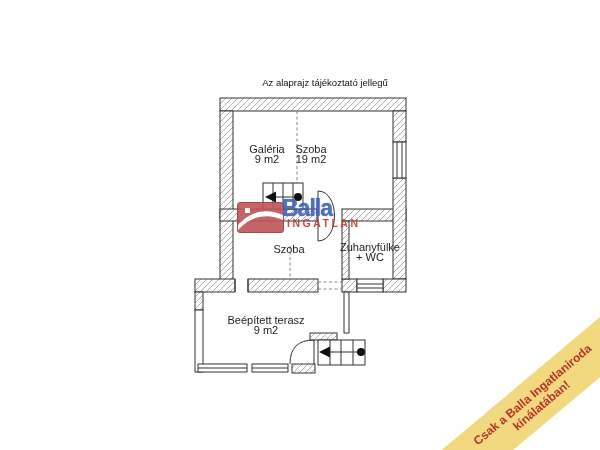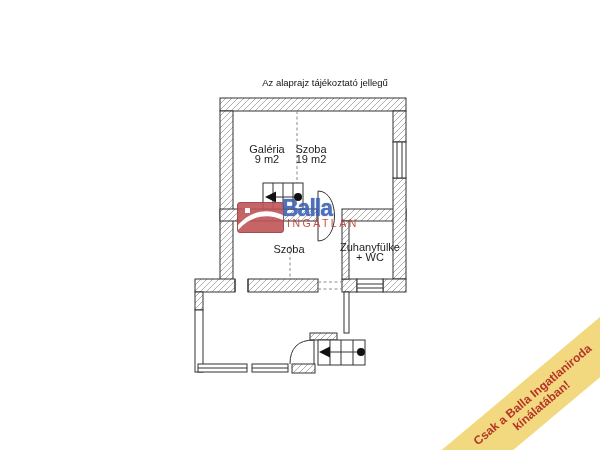--- a/index.html
+++ b/index.html
@@ -21,21 +21,21 @@
   .logo{position:absolute;left:237px;top:201px;width:130px;height:34px;opacity:.9;}
   .logo-box{
     position:absolute;left:0;top:1px;width:47px;height:31px;
     background:#c05558;border:1px solid #9a3d40;border-radius:3px;box-sizing:border-box;
   }
   .logo-brand{
     position:absolute;left:45px;top:-4px;font-size:23px;line-height:23px;font-weight:bold;
     color:#3d63b8;letter-spacing:-1px;text-shadow:0 0 1px #24449c;
   }
   .logo-sub{
-    position:absolute;left:50px;top:17px;font-size:10.5px;line-height:11px;font-weight:normal;
+    position:absolute;left:50px;top:17px;font-size:10.5px;line-height:11px;font-weight:bold;
     color:#c23b2e;letter-spacing:2.5px;white-space:nowrap;
   }
   
   .ribbon{
     position:absolute;left:412px;top:377px;width:250px;height:46px;
     transform:rotate(-40deg);background:#f2d87e;
     display:flex;flex-direction:column;align-items:center;justify-content:center;
     color:#b5342a;font-weight:bold;font-size:12px;line-height:14px;text-align:center;
   }
 </style>
@@ -136,20 +136,24 @@
     <span>Szoba</span>
     <span>19 m2</span>
   </div>
   <div class="room-label" style="left:289px;top:244px">
     <span>Szoba</span>
   </div>
   <div class="room-label" style="left:370px;top:242px">
     <span>Zuhanyfülke</span>
     <span>+ WC</span>
   </div>
+  <div class="room-label" style="left:266px;top:315px">
+    <span>Beépített terasz</span>
+    <span>9 m2</span>
+  </div>
 
   <div class="logo">
     <div class="logo-box">
       <svg width="45" height="29" viewBox="0 0 45 29">
         <rect x="7" y="5" width="5" height="5" fill="#ffffff"></rect>
         <path d="M0,22 C13,7 30,5 45,12 L45,17 C30,10 14,12 0,27 Z" fill="#ffffff"></path>
       </svg>
     </div>
     <div class="logo-brand">Balla</div>
     <div class="logo-sub">INGATLAN</div>

